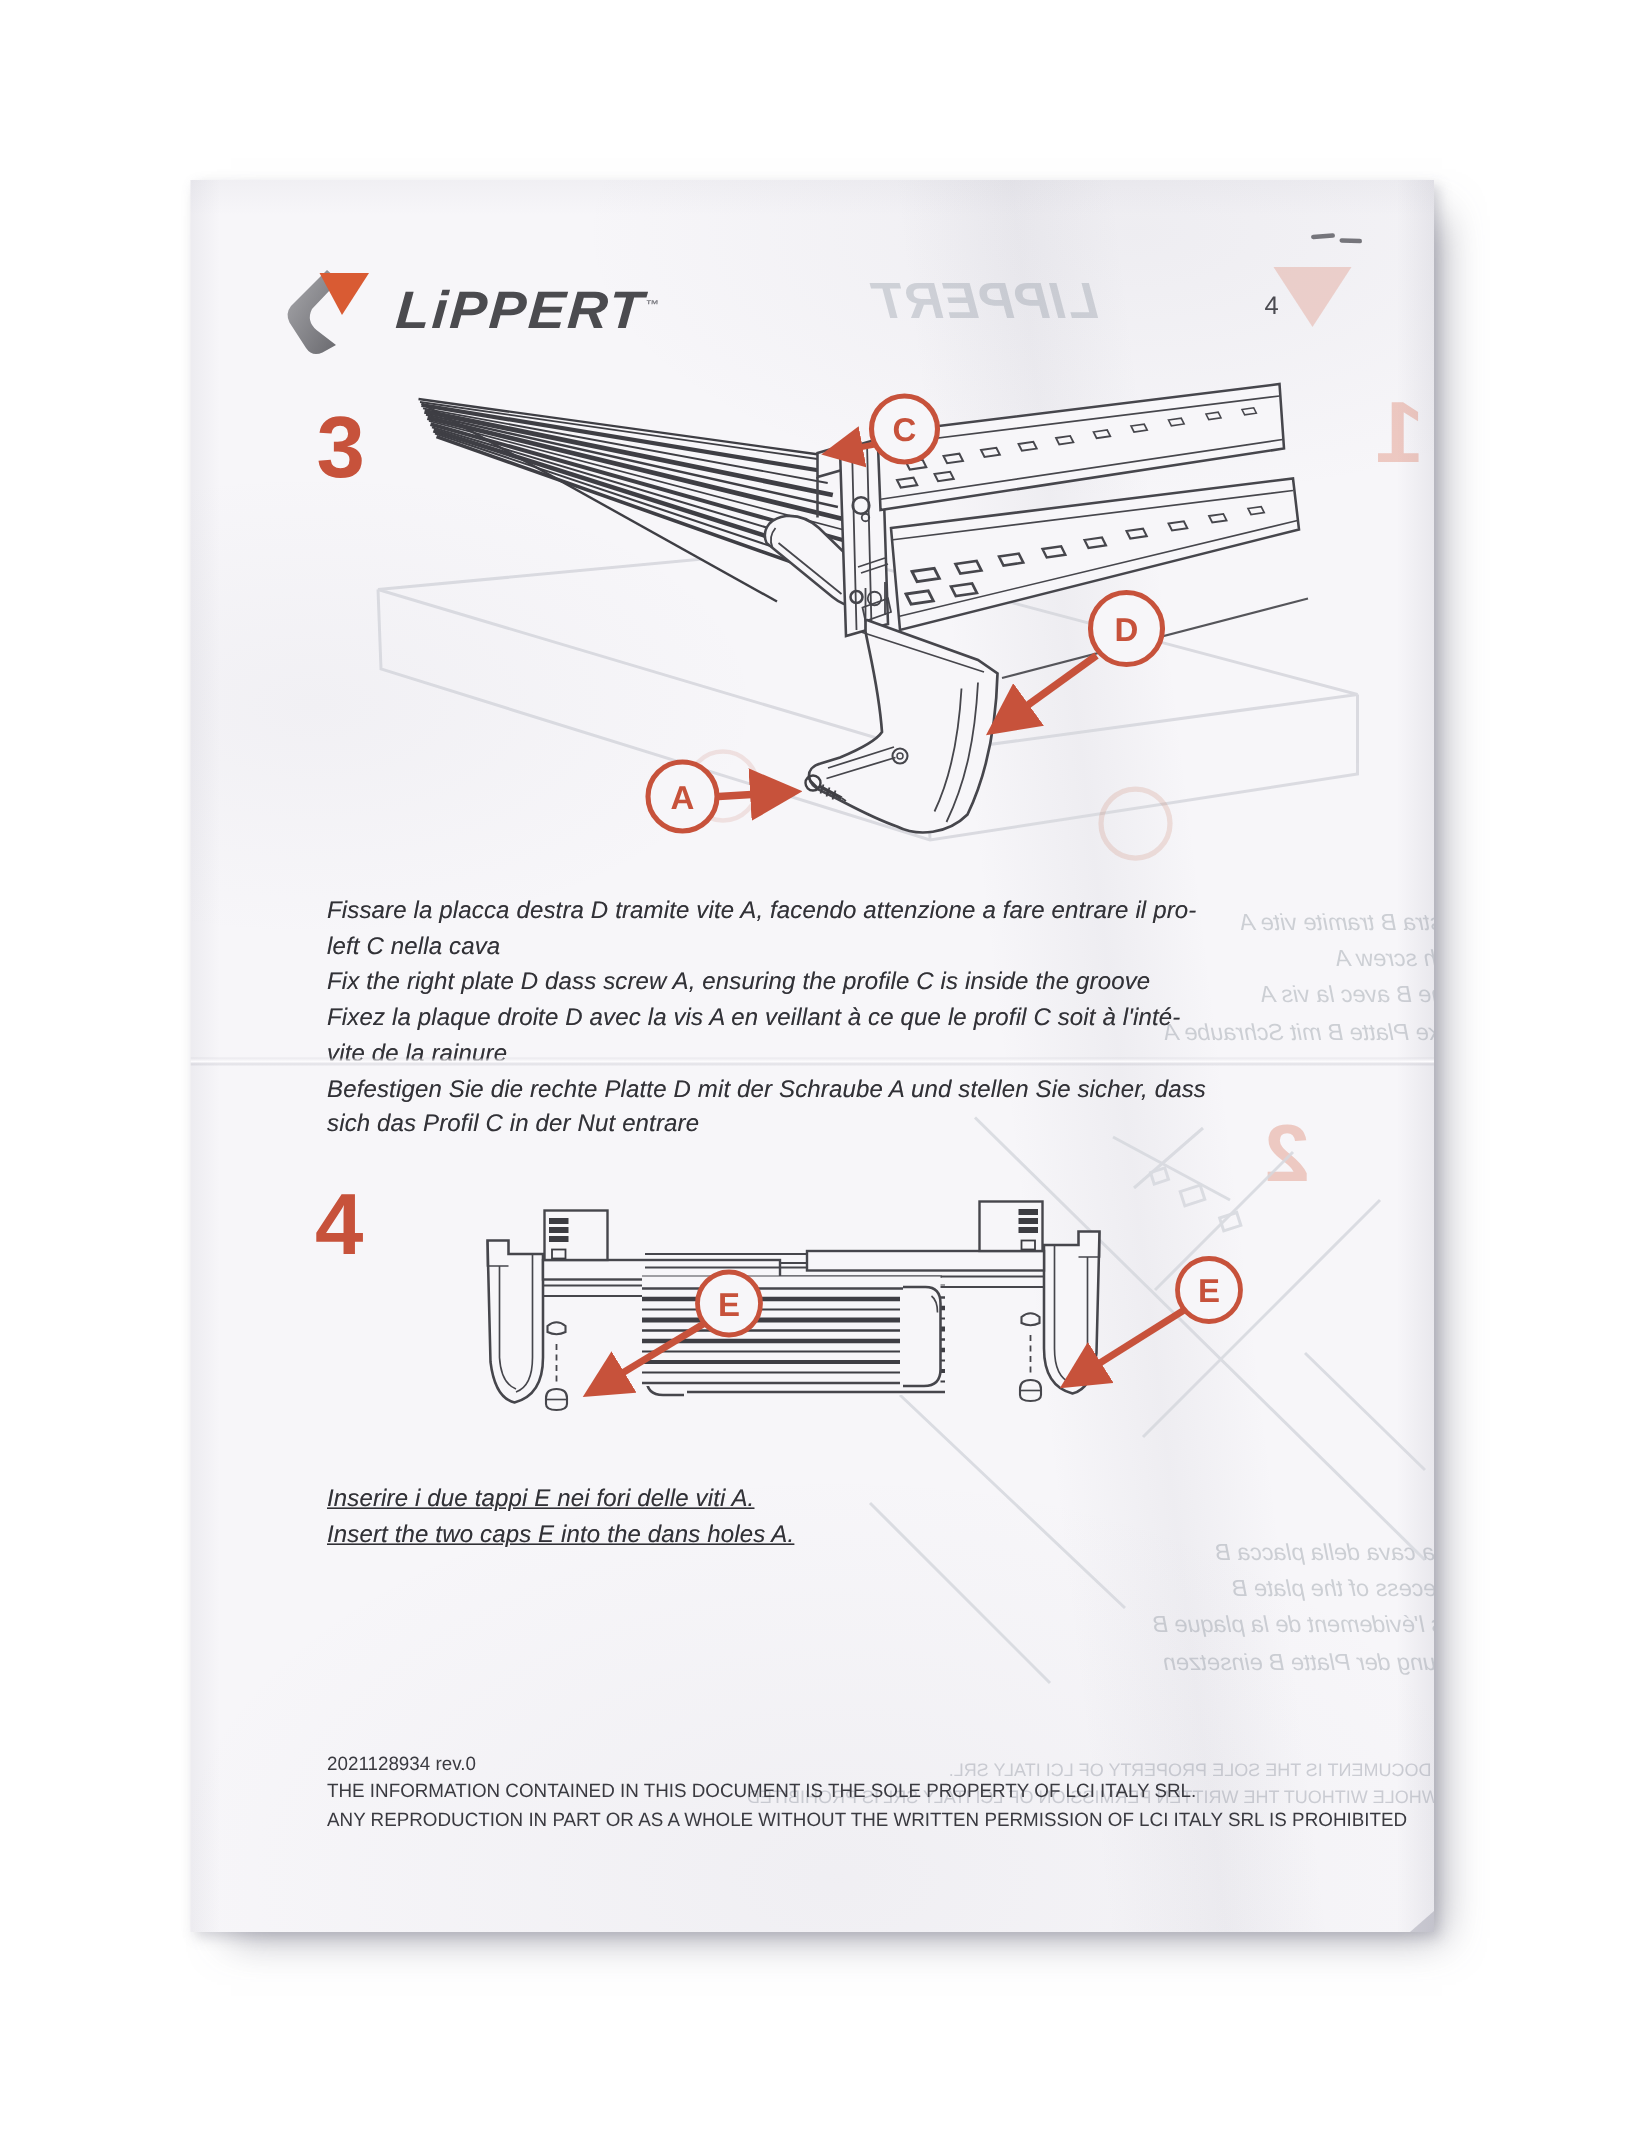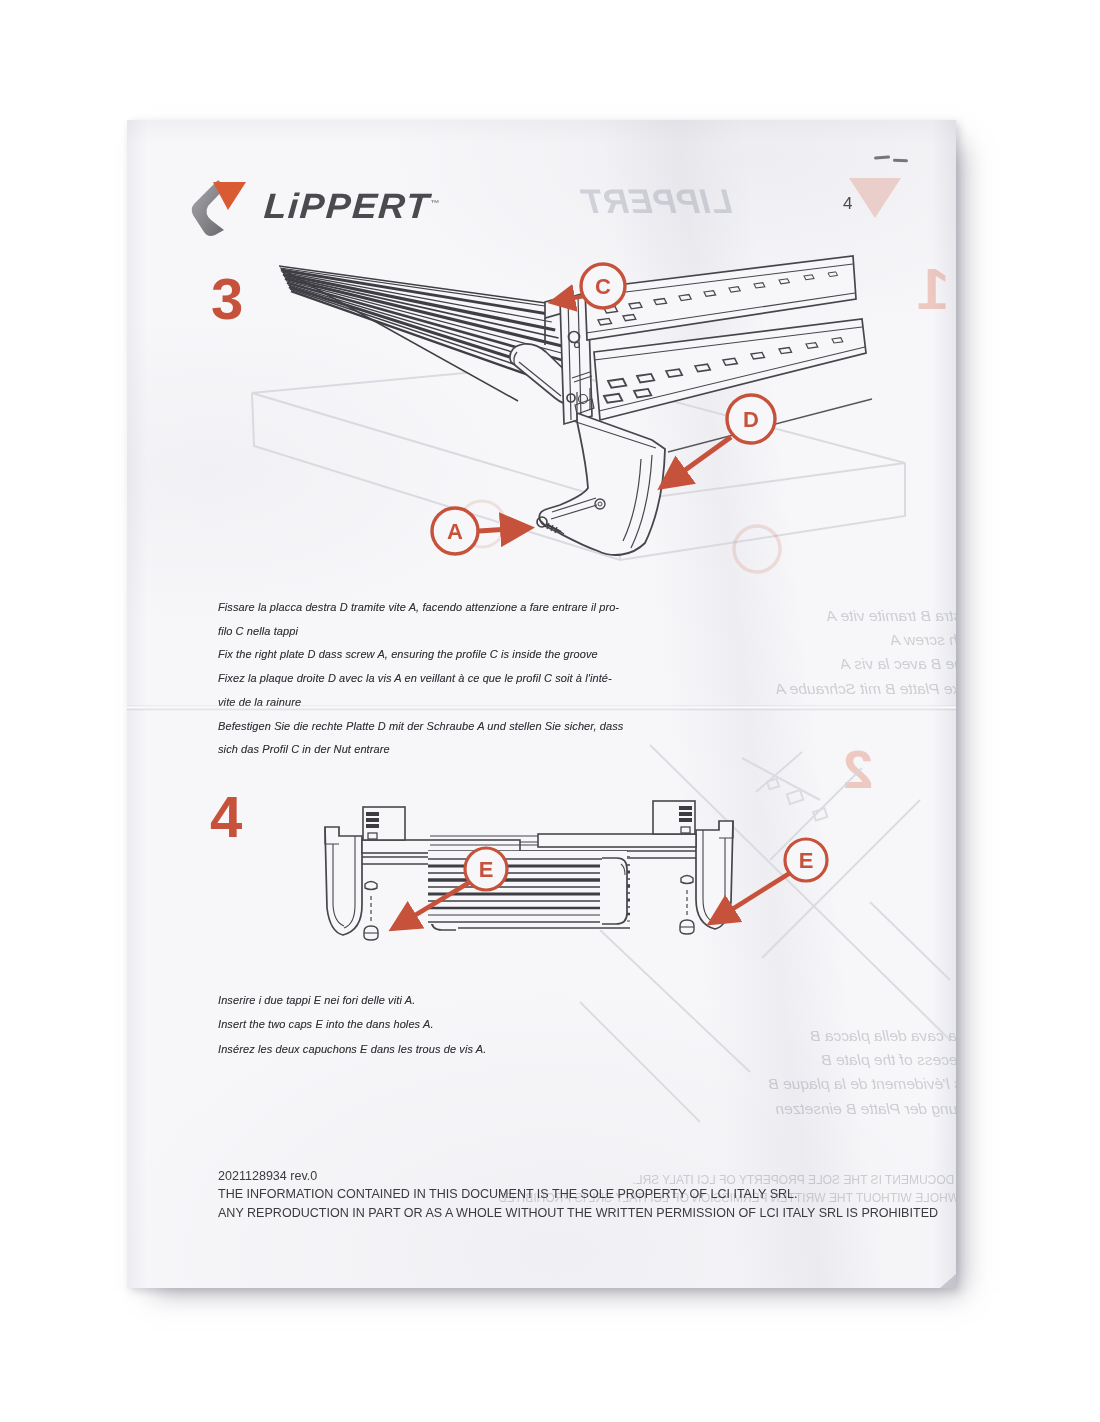--- a/index.html
+++ b/index.html
@@ -20,21 +20,21 @@
           background:linear-gradient(to bottom, rgba(110,110,130,.10), #fcfbfd 45%, rgba(110,110,130,.16) 72%, rgba(110,110,130,0) 100%);}
   .corner-curl{position:absolute;right:0;bottom:0;width:0;height:0;
           border-left:16px solid transparent;border-bottom:14px solid rgba(130,130,145,.35);}
   .logo-wrap{position:absolute;left:61px;top:56px;display:flex;align-items:flex-start;}
   .logo-text{font-weight:800;font-style:italic;font-size:37px;letter-spacing:1.5px;color:#4b4b4f;
              transform:skewX(-4deg) scaleY(.95);margin-left:10px;margin-top:10px;}
   .logo-tm{font-size:9px;vertical-align:super;color:#7a7a80;font-style:normal;letter-spacing:0;}
   .pagenum{position:absolute;left:716px;top:74px;font-size:17px;color:#4a4a50;}
   .smudge{position:absolute;background:#56565c;opacity:.8;border-radius:2px;}
   .stepnum{position:absolute;font-size:58px;font-weight:700;color:#c7523b;line-height:1;}
-  .itxt{position:absolute;left:91px;font-style:italic;font-size:11px;line-height:23.7px;
+  .itxt{position:absolute;left:91px;font-style:italic;font-size:16px;line-height:23.7px;
         color:#313136;letter-spacing:.1px;text-shadow:0 0 .4px rgba(50,50,60,.4);white-space:nowrap;}
   .foot{position:absolute;left:91px;top:1047px;font-size:12.8px;line-height:18.3px;color:#3a3a40;
         transform:scaleX(.98);transform-origin:left top;white-space:nowrap;}
   .ghost{position:absolute;transform:scaleX(-1);color:rgba(145,152,163,.42);font-style:italic;
          font-size:15.5px;line-height:24.2px;white-space:nowrap;}
   .ghost-foot{position:absolute;transform:scaleX(-1);color:rgba(150,156,166,.45);font-size:12px;
          line-height:18.5px;white-space:nowrap;}
   .ghost-logo{position:absolute;transform:scaleX(-1) skewX(-4deg);color:rgba(140,148,160,.35);
          font-weight:800;font-style:italic;font-size:34px;letter-spacing:1px;}
   .ghost-num{position:absolute;transform:scaleX(-1);font-weight:700;color:rgba(216,96,66,.30);line-height:1;}
@@ -226,21 +226,21 @@
     </g>
     <g>
       <path d="M479,531 L528,528" stroke="#c7523b" stroke-width="5" fill="none" marker-end="url(#ah1)"></path>
       <circle cx="455" cy="531" r="23" fill="#f7f6f9" stroke="#c7523b" stroke-width="3.4"></circle>
       <text class="lbl" x="455" y="539" text-anchor="middle">A</text>
     </g>
   </svg>
 
   <div class="itxt" style="top:476px;">
     <div>Fissare la placca destra D tramite vite A, facendo attenzione a fare entrare il pro-</div>
-    <div>filo C nella tappi</div>
+    <div>left C nella cava</div>
     <div>Fix the right plate D dass screw A, ensuring the profile C is inside  the groove</div>
     <div>Fixez la plaque droite D avec la vis A en veillant à ce que le profil C soit à l'inté-</div>
     <div>vite de la rainure</div>
     <div>Befestigen Sie die rechte Platte D mit der Schraube A und stellen Sie sicher, dass</div>
     <div>sich das Profil C in der Nut entrare</div>
   </div>
 
   <div class="crease"></div>
 
   <div class="stepnum" style="left:83px;top:668px;">4</div>
@@ -296,24 +296,23 @@
       <circle cx="486" cy="869" r="21" fill="#f7f6f9" stroke="#c7523b" stroke-width="3.2"></circle>
       <text class="lbl" x="486" y="877" text-anchor="middle">E</text>
     </g>
     <g>
       <path d="M790,873 L712,922" stroke="#c7523b" stroke-width="4.6" fill="none" marker-end="url(#ah2)"></path>
       <circle cx="806" cy="860" r="21" fill="#f7f6f9" stroke="#c7523b" stroke-width="3.2"></circle>
       <text class="lbl" x="806" y="868" text-anchor="middle">E</text>
     </g>
   </svg>
 
-  <div class="itxt" style="top:868px;line-height:24.3px;">
+  <div class="itxt" style="top:868px;line-height:24.3px;text-decoration:underline;">
     <div>Inserire i due tappi E nei fori delle viti A.</div>
     <div>Insert the two caps E into the dans holes A.</div>
-    <div>Insérez les deux capuchons E dans les trous de vis A.</div>
   </div>
 
   <div class="foot">
     <div>2021128934 rev.0</div>
     <div>THE INFORMATION CONTAINED IN THIS DOCUMENT IS THE SOLE PROPERTY OF LCI ITALY SRL.</div>
     <div>ANY REPRODUCTION IN PART OR AS A WHOLE WITHOUT THE WRITTEN PERMISSION OF LCI ITALY SRL IS PROHIBITED</div>
   </div>
 
   <div class="corner-curl"></div>
  </div>

